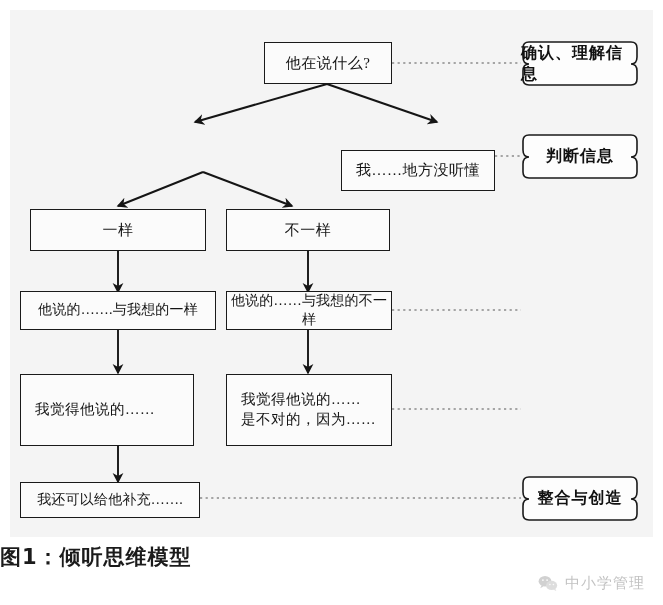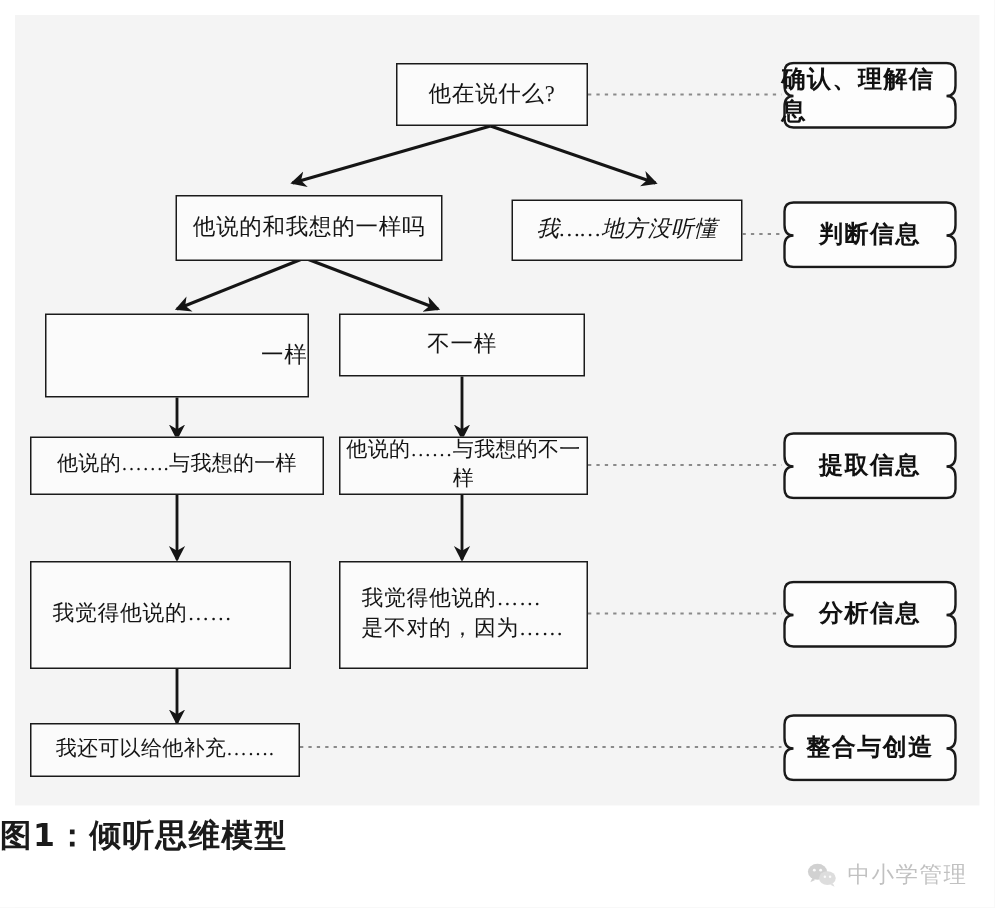--- a/index.html
+++ b/index.html
@@ -155,29 +155,26 @@
       <path d="M392,310 L521,310"></path>
       <path d="M392,409 L521,409"></path>
       <path d="M200,498 L521,498"></path>
     </g>
   </svg>
 
   <div class="node" style="left:264px; top:42px; width:128px; height:42px;">
     <span>他在说什么?</span>
   </div>
 
-  <div class="node" style="left:117px; top:130px; width:178px; height:44px;">
-    <span>他说的和我想的一样吗</span>
-  </div>
-
-  <div class="node" style="left:341px; top:133px; width:154px; height:41px;font-style:italic;">
+
+  <div class="node" style="left:341px; top:150px; width:154px; height:41px;">
     <span>我……地方没听懂</span>
   </div>
 
-  <div class="node" style="left:30px; top:209px; width:176px; height:56px;justify-content:flex-end;">
+  <div class="node" style="left:30px; top:209px; width:176px; height:42px;">
     <span>一样</span>
   </div>
 
   <div class="node" style="left:226px; top:209px; width:164px; height:42px;">
     <span>不一样</span>
   </div>
 
   <div class="node small-text" style="left:20px; top:291px; width:196px; height:39px;justify-content:center;">
     <span>他说的…….与我想的一样</span>
   </div>
@@ -210,37 +207,21 @@
 
   <div class="tag" style="left:521px; top:134px;">
     <svg class="tag-frame" viewBox="0 0 118 45">
       <path d="M8,44 Q2,44 2,38 L2,30 Q2,23 8,23 Q2,23 2,16 L2,7 Q2,1 8,1
                L110,1 Q116,1 116,7 L116,16 Q116,23 110,23 Q116,23 116,30
                L116,38 Q116,44 110,44 Z" fill="#fdfdfd" stroke="#1a1a1a" stroke-width="1.6"></path>
     </svg>
     <span class="tag-text">判断信息</span>
   </div>
 
-  <div class="tag" style="left:521px; top:288px;">
-    <svg class="tag-frame" viewBox="0 0 118 45">
-      <path d="M8,44 Q2,44 2,38 L2,30 Q2,23 8,23 Q2,23 2,16 L2,7 Q2,1 8,1
-               L110,1 Q116,1 116,7 L116,16 Q116,23 110,23 Q116,23 116,30
-               L116,38 Q116,44 110,44 Z" fill="#fdfdfd" stroke="#1a1a1a" stroke-width="1.6"></path>
-    </svg>
-    <span class="tag-text">提取信息</span>
-  </div>
-
-  <div class="tag" style="left:521px; top:387px;">
-    <svg class="tag-frame" viewBox="0 0 118 45">
-      <path d="M8,44 Q2,44 2,38 L2,30 Q2,23 8,23 Q2,23 2,16 L2,7 Q2,1 8,1
-               L110,1 Q116,1 116,7 L116,16 Q116,23 110,23 Q116,23 116,30
-               L116,38 Q116,44 110,44 Z" fill="#fdfdfd" stroke="#1a1a1a" stroke-width="1.6"></path>
-    </svg>
-    <span class="tag-text">分析信息</span>
-  </div>
+
 
   <div class="tag" style="left:521px; top:476px;">
     <svg class="tag-frame" viewBox="0 0 118 45">
       <path d="M8,44 Q2,44 2,38 L2,30 Q2,23 8,23 Q2,23 2,16 L2,7 Q2,1 8,1
                L110,1 Q116,1 116,7 L116,16 Q116,23 110,23 Q116,23 116,30
                L116,38 Q116,44 110,44 Z" fill="#fdfdfd" stroke="#1a1a1a" stroke-width="1.6"></path>
     </svg>
     <span class="tag-text">整合与创造</span>
   </div>
 

